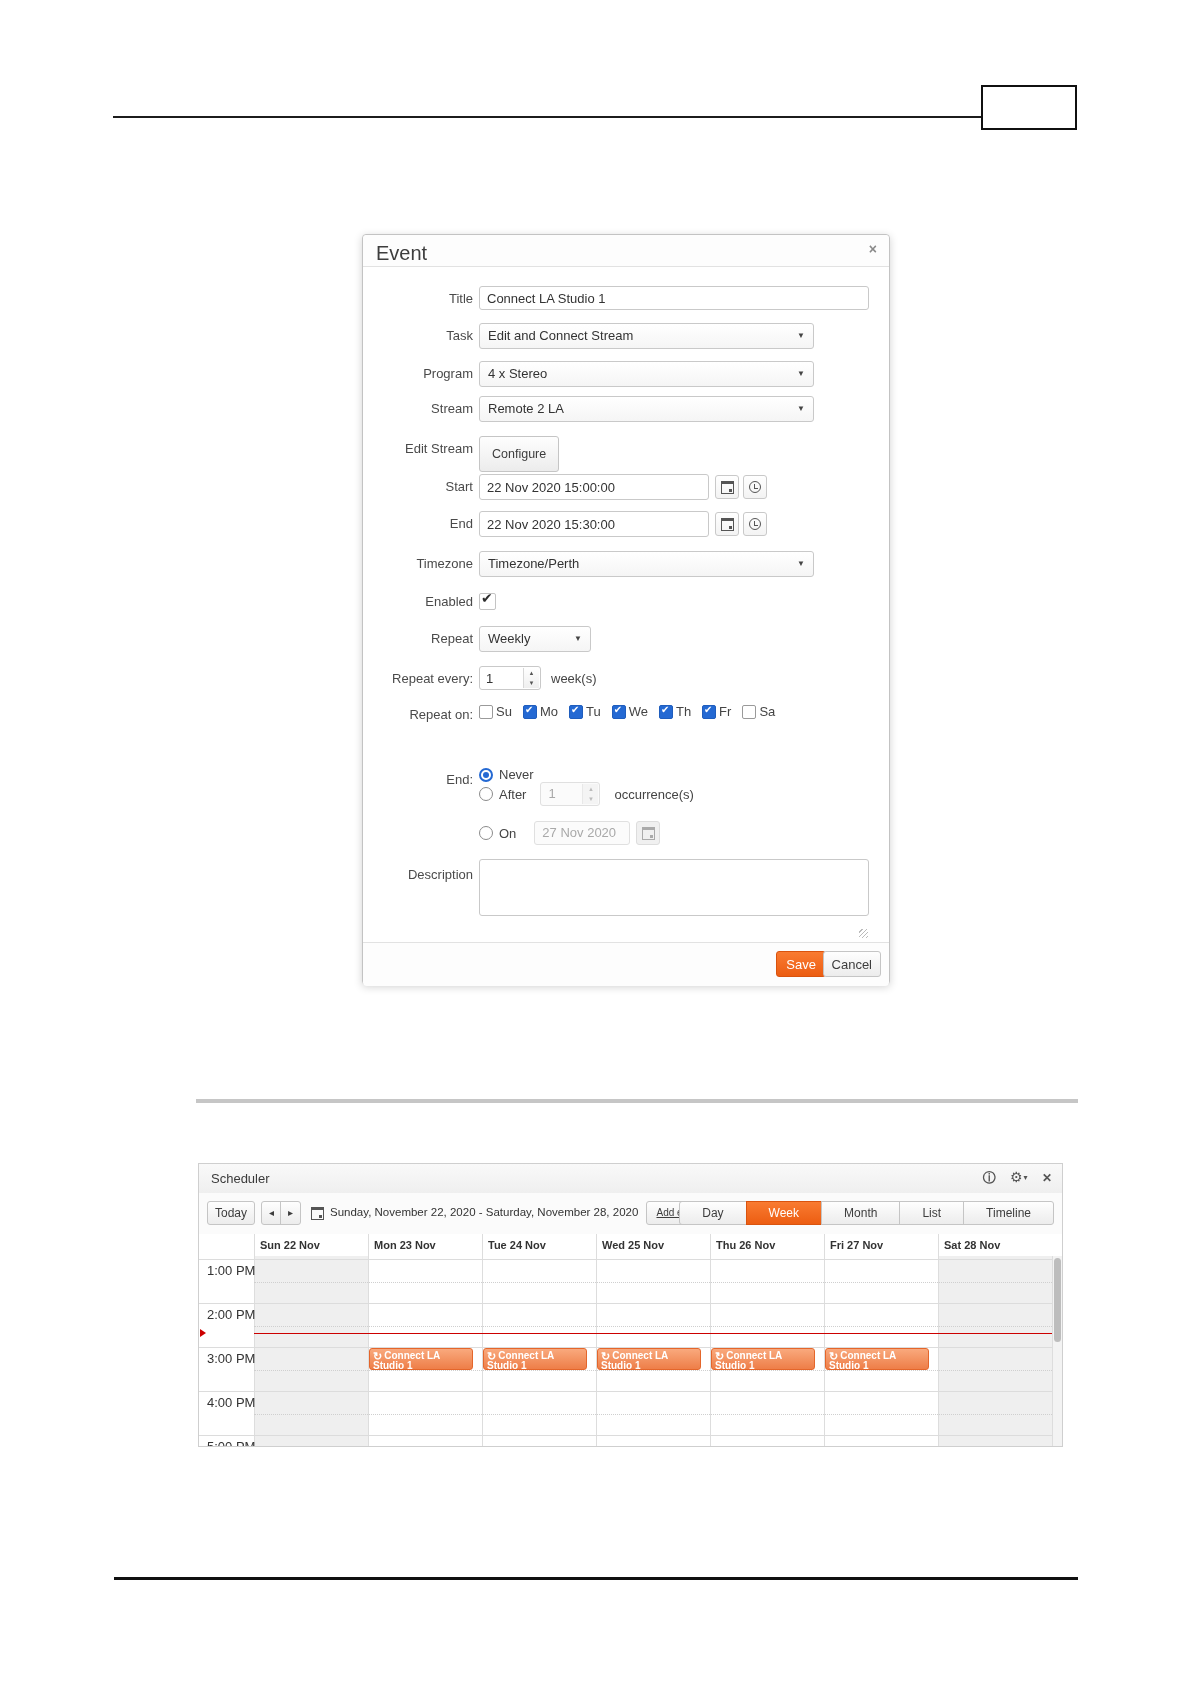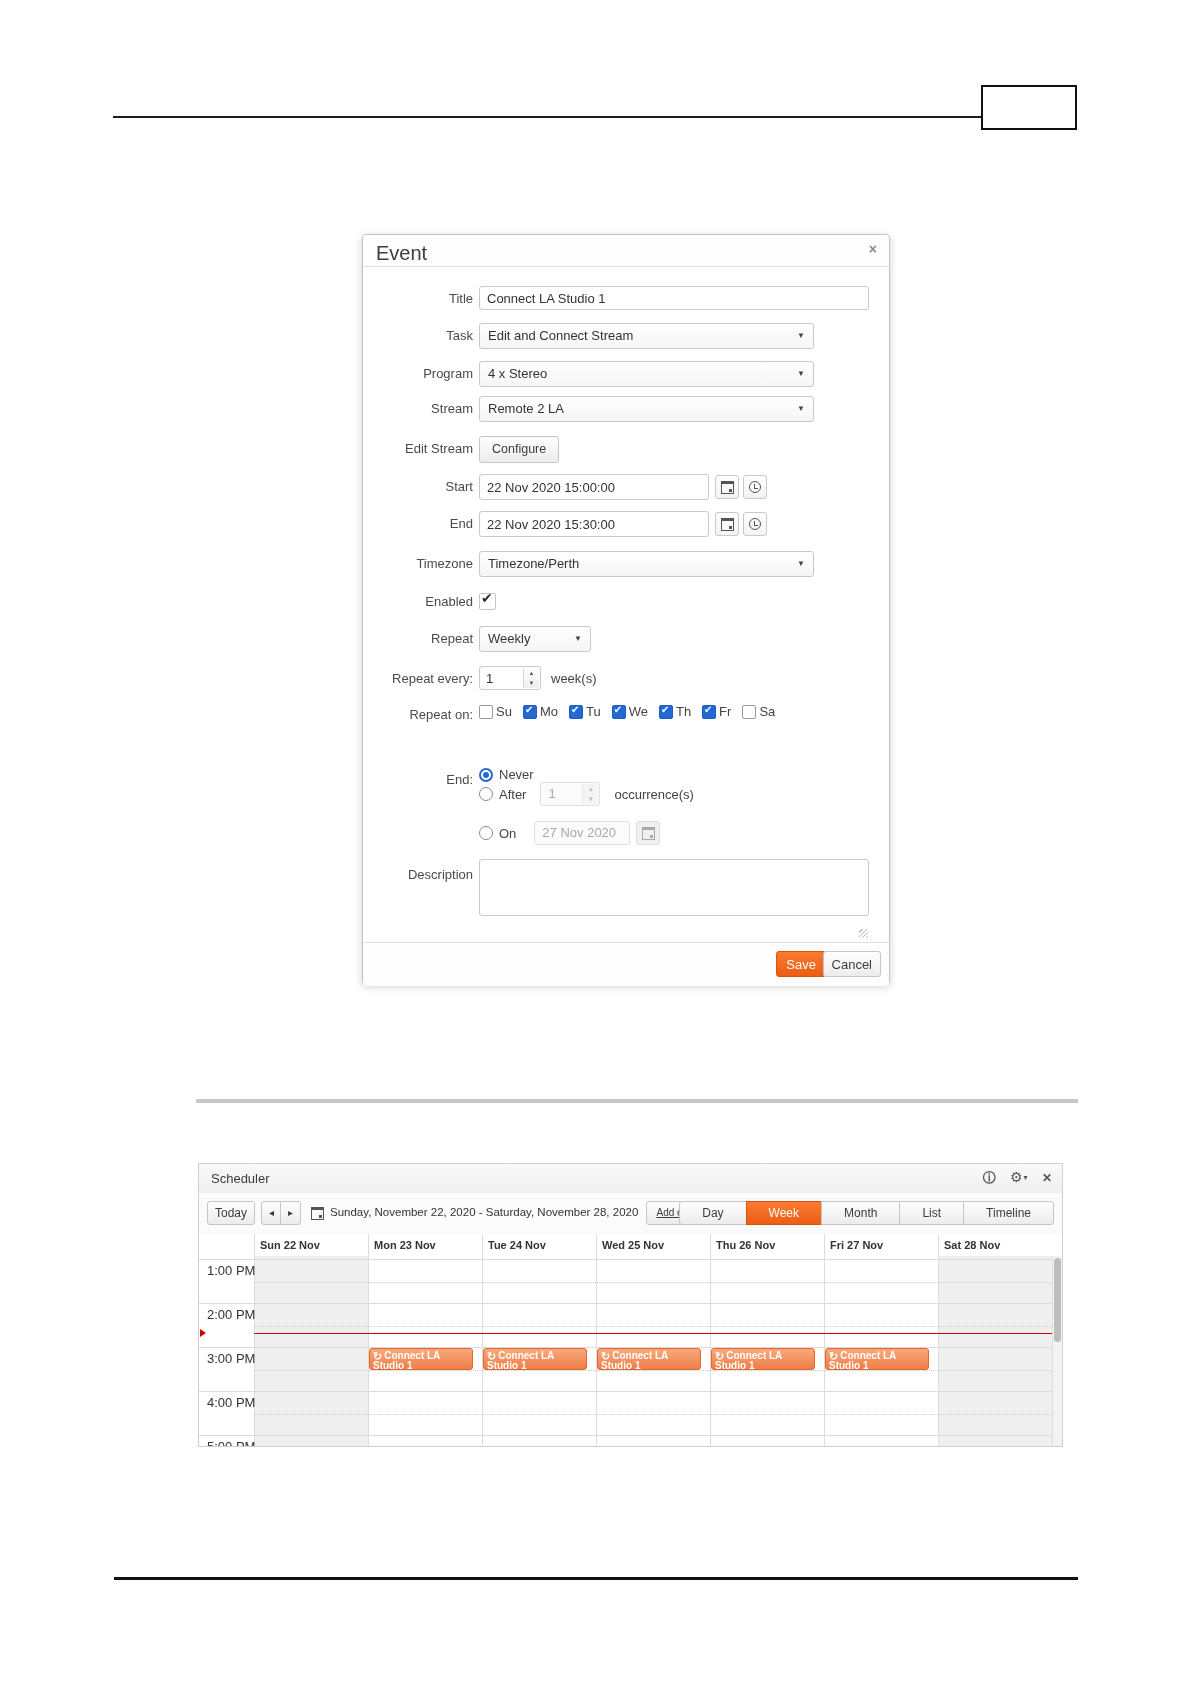--- a/index.html
+++ b/index.html
@@ -24,21 +24,21 @@
   .row{position:absolute;left:0;right:0;height:28px;margin-left:26px;}
   .lbl{position:absolute;left:0;width:84px;text-align:right;top:5px;color:#4a4a4a;white-space:nowrap;}
   .inp{position:absolute;left:90px;height:24px;border:1px solid #c9c9c9;border-radius:3px;
        padding:0 7px;font:13px "Liberation Sans",sans-serif;color:#333;box-sizing:border-box;background:#fff;}
   .dd{position:absolute;left:90px;height:26px;border:1px solid #c9c9c9;border-radius:3px;
       background:linear-gradient(#ffffff,#f5f5f5);box-sizing:border-box;line-height:24px;
       padding:0 24px 0 8px;color:#333;cursor:pointer;white-space:nowrap;overflow:hidden;}
   .dd .arr{position:absolute;right:8px;top:0;line-height:24px;font-size:8px;color:#444;}
   .btn-gray{border:1px solid #c5c5c5;border-radius:3px;background:linear-gradient(#fefefe,#ececec);
       color:#3d3d3d;font:12.5px "Liberation Sans",sans-serif;box-sizing:border-box;cursor:pointer;}
-  .cfg{position:absolute;left:90px;height:27px;padding:0 12px;line-height:21px;}
+  .cfg{position:absolute;left:90px;height:36px;padding:0 12px;line-height:21px;}
   .icobtn{position:absolute;width:24px;height:24px;top:1px;border:1px solid #c9c9c9;border-radius:3px;
       background:linear-gradient(#ffffff,#f3f3f3);box-sizing:border-box;cursor:pointer;}
   .icobtn.dis{background:#f0f0f0;border-color:#ddd;}
   .ico-cal{position:absolute;left:5px;top:5px;width:11px;height:9px;border:1px solid #555;border-top:3px solid #555;}
   .ico-cal i{position:absolute;right:1px;bottom:1px;width:3px;height:3px;background:#555;}
   .icobtn.dis .ico-cal{border-color:#aaa;border-top-color:#aaa;}
   .icobtn.dis .ico-cal i{background:#aaa;}
   .ico-clock{position:absolute;left:5px;top:5px;width:12px;height:12px;border:1px solid #555;border-radius:50%;box-sizing:border-box;}
   .ico-clock i{position:absolute;left:4px;top:2px;width:3px;height:4px;border-left:1px solid #555;border-bottom:1px solid #555;}
 

